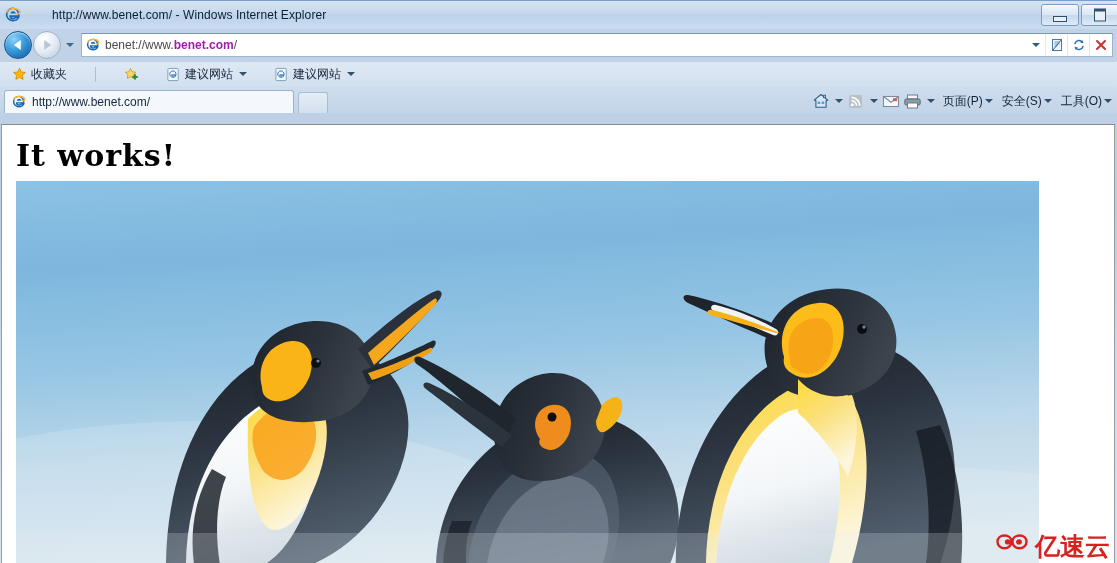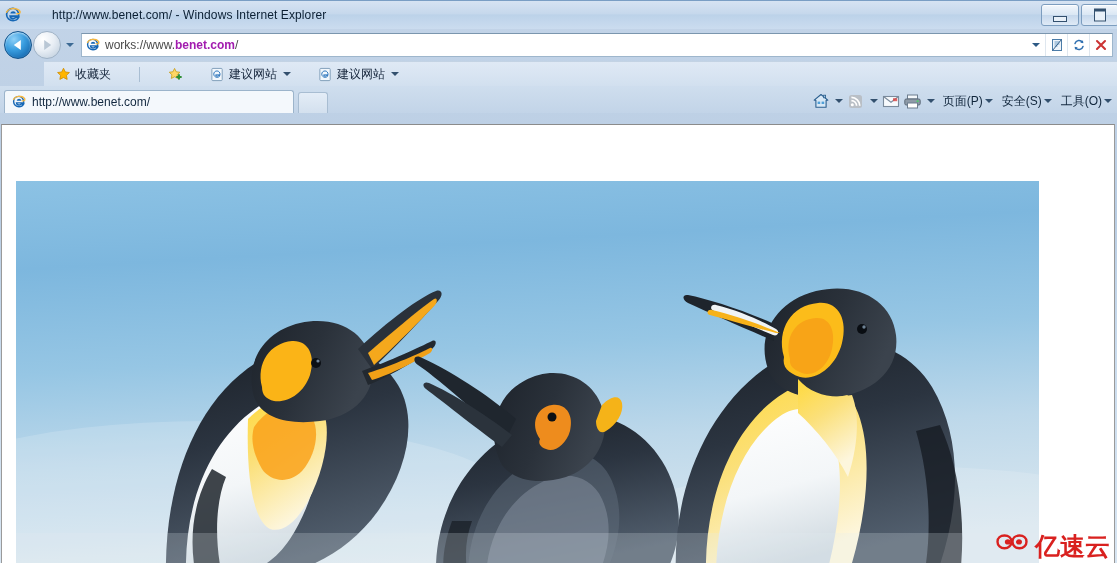--- a/index.html
+++ b/index.html
@@ -212,21 +212,20 @@
 
   
   .favbar {
     height: 24px;
     display: flex;
     align-items: center;
     padding-left: 8px;
     gap: 19px;
     background: linear-gradient(to bottom, #dfe9f5 0%, #d2e0ef 100%);
     border-top: 1px solid #c3d3e4;
-    margin-left: 44px;
   }
   .fav-item {
     display: flex;
     align-items: center;
     gap: 4px;
     padding: 1px 4px;
     font-size: 12px;
     color: #14243a;
     white-space: nowrap;
   }
@@ -406,21 +405,21 @@
 
       <div class="addressbar">
         <span class="addr-fav">
           <svg viewBox="0 0 16 16" width="16" height="16">
             <path d="M8 2.4c-3 0-5.4 2.2-5.4 5.1 0 2.9 2.4 5.2 5.4 5.2 2.1 0 3.8-1 4.6-2.6h-2.5c-.5.6-1.2.9-2.1.9-1.3 0-2.3-.8-2.5-2.1h7.3C13 5.4 10.9 2.4 8 2.4z" fill="none" stroke="#1667b5" stroke-width="1.4"></path>
             <path d="M8.1 4.8c1.2 0 2.1.8 2.3 1.9h-4.7c.2-1.1 1.2-1.9 2.4-1.9z" fill="#1667b5"></path>
             <path d="M2.5 5.5C3.6 3.2 6.7 2 9.9 2.5c2.8.5 4.4 2.2 3.9 3.4-.3.8-1.4 1.1-2.6.9" fill="none" stroke="#f4b63f" stroke-width="1.3" stroke-linecap="round"></path>
           </svg>
         </span>
         <span class="addr-url">
-          <span>works://www.</span><b>benet.com</b><span>/</span>
+          <span>benet://www.</span><b>benet.com</b><span>/</span>
         </span>
         <div class="addr-tools">
           <div class="addr-btn nb">
             <span class="caret" style="position:static;transform:none;border-top-color:#2d5a85;"></span>
           </div>
           <div class="addr-btn">
             <svg width="14" height="14" viewBox="0 0 14 14">
               <rect x="2.5" y="1.5" width="9" height="11" fill="#eef4fa" stroke="#4b7ca8" stroke-width="1"></rect>
               <path d="M4.5 4h5M4.5 6h5M4.5 8h3" stroke="#6f9dc4" stroke-width="1"></path>
               <path d="M2.5 12.5l9-11" stroke="#35608a" stroke-width="1"></path>
@@ -543,20 +542,21 @@
           <span class="dcaret"></span>
         </div>
         <div class="cmd-menu">
           <span>工具(O)</span>
           <span class="dcaret"></span>
         </div>
       </div>
     </div>
 
     <div class="viewport">
+      <h1 class="page-h1">It works!</h1>
 
       <div class="page-img">
         <svg class="peng-svg" viewBox="0 0 1023 395" preserveAspectRatio="none">
           <defs>
             <linearGradient id="sky" x1="0" y1="0" x2="0.15" y2="1">
               <stop offset="0%" stop-color="#8cc2e4"></stop>
               <stop offset="22%" stop-color="#7db7de"></stop>
               <stop offset="48%" stop-color="#96c6e4"></stop>
               <stop offset="72%" stop-color="#bdd8ea"></stop>
               <stop offset="100%" stop-color="#dae7ef"></stop>

